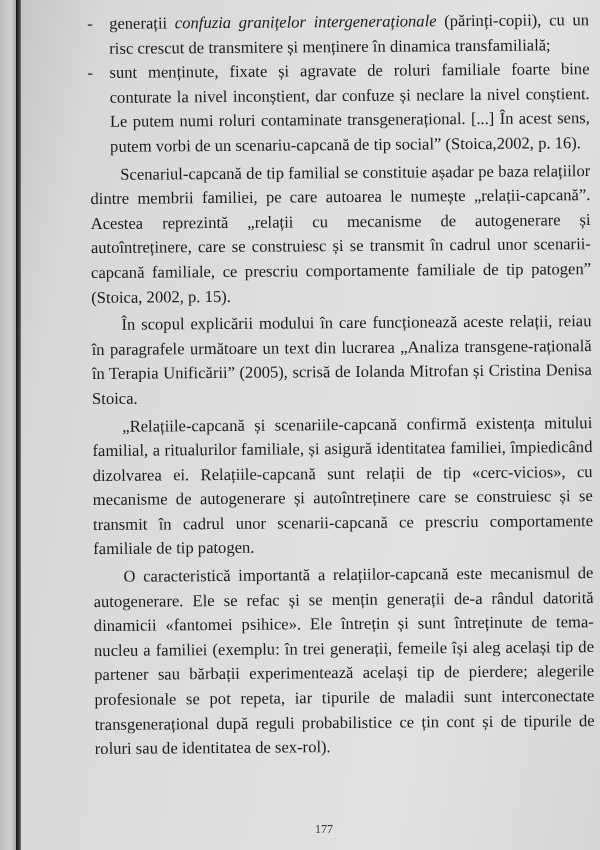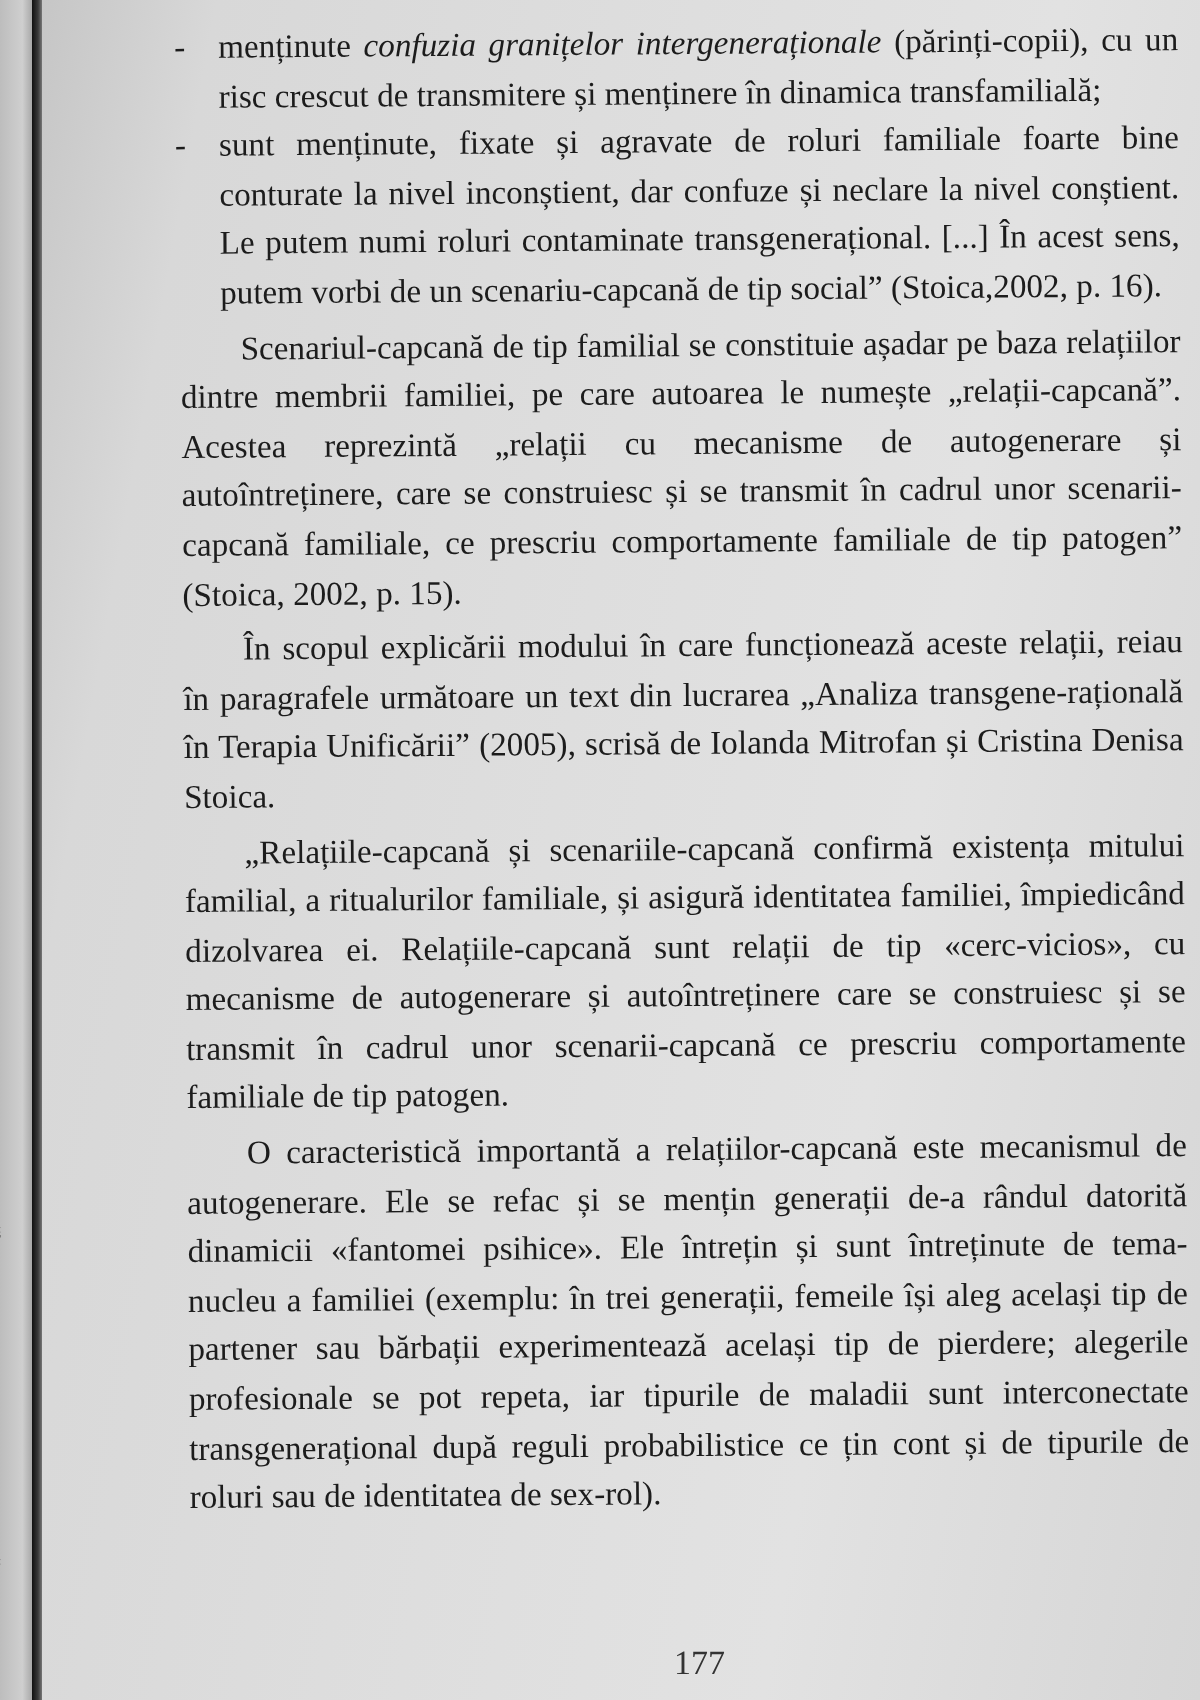--- a/index.html
+++ b/index.html
@@ -30,40 +30,40 @@
     color: #1c1c1c; font-size: 16.6px; line-height: 24.6px;
     text-align: justify;
     transform: rotate(-0.45deg); transform-origin: left top;
   }
   .text p { margin: 0; }
   .bullet { position: relative; padding-left: 20px; }
   .bullet .dash { position: absolute; left: -2px; top: 0; }
   .indent { text-indent: 30px; margin-top: 3px !important; }
   em { font-style: italic; }
   .page-number {
-    position: absolute; left: 316px; top: 822px; font-size: 17px; color: #333;
+    position: absolute; left: 294px; top: 822px; font-size: 12px; color: #333;
   }
 </style>
 </head>
 <body>
 
 <div class="left-page">
   <span class="margin-fragment" style="top:560px">n</span>
   <span class="margin-fragment" style="top:590px">a</span>
   <span class="margin-fragment" style="top:612px">ăl</span>
   <span class="margin-fragment" style="top:682px">și</span>
   <span class="margin-fragment" style="top:750px">ura</span>
   <span class="margin-fragment" style="top:778px">ă i</span>
 </div>
 <div class="gutter"></div>
 
 <div class="page">
   <div class="text">
     <p class="bullet">
-      <span class="dash">-</span><span>menținute </span><em>confuzia granițelor intergeneraționale</em><span> (părinți-copii), cu un risc crescut de transmitere și menținere în dinamica transfamilială;</span>
+      <span class="dash">-</span><span>generații </span><em>confuzia granițelor intergeneraționale</em><span> (părinți-copii), cu un risc crescut de transmitere și menținere în dinamica transfamilială;</span>
     </p>
     <p class="bullet">
       <span class="dash">-</span><span>sunt menținute, fixate și agravate de roluri familiale foarte bine conturate la nivel inconștient, dar confuze și neclare la nivel conștient. Le putem numi roluri contaminate transgenerațional. [...] În acest sens, putem vorbi de un scenariu-capcană de tip social” (Stoica,2002, p. 16).</span>
     </p>
     <p class="indent">Scenariul-capcană de tip familial se constituie așadar pe baza relațiilor dintre membrii familiei, pe care autoarea le numește „relații-capcană”. Acestea reprezintă „relații cu mecanisme de autogenerare și autoîntreținere, care se construiesc și se transmit în cadrul unor scenarii-capcană familiale, ce prescriu comportamente familiale de tip patogen” (Stoica, 2002, p. 15).</p>
     <p class="indent">În scopul explicării modului în care funcționează aceste relații, reiau în paragrafele următoare un text din lucrarea „Analiza transgene-rațională în Terapia Unificării” (2005), scrisă de Iolanda Mitrofan și Cristina Denisa Stoica.</p>
     <p class="indent">„Relațiile-capcană și scenariile-capcană confirmă existența mitului familial, a ritualurilor familiale, și asigură identitatea familiei, împiedicând dizolvarea ei. Relațiile-capcană sunt relații de tip «cerc-vicios», cu mecanisme de autogenerare și autoîntreținere care se construiesc și se transmit în cadrul unor scenarii-capcană ce prescriu comportamente familiale de tip patogen.</p>
     <p class="indent">O caracteristică importantă a relațiilor-capcană este mecanismul de autogenerare. Ele se refac și se mențin generații de-a rândul datorită dinamicii «fantomei psihice». Ele întrețin și sunt întreținute de tema-nucleu a familiei (exemplu: în trei generații, femeile își aleg același tip de partener sau bărbații experimentează același tip de pierdere; alegerile profesionale se pot repeta, iar tipurile de maladii sunt interconectate transgenerațional după reguli probabilistice ce țin cont și de tipurile de roluri sau de identitatea de sex-rol).</p>
   </div>
   <div class="page-number">177</div>

